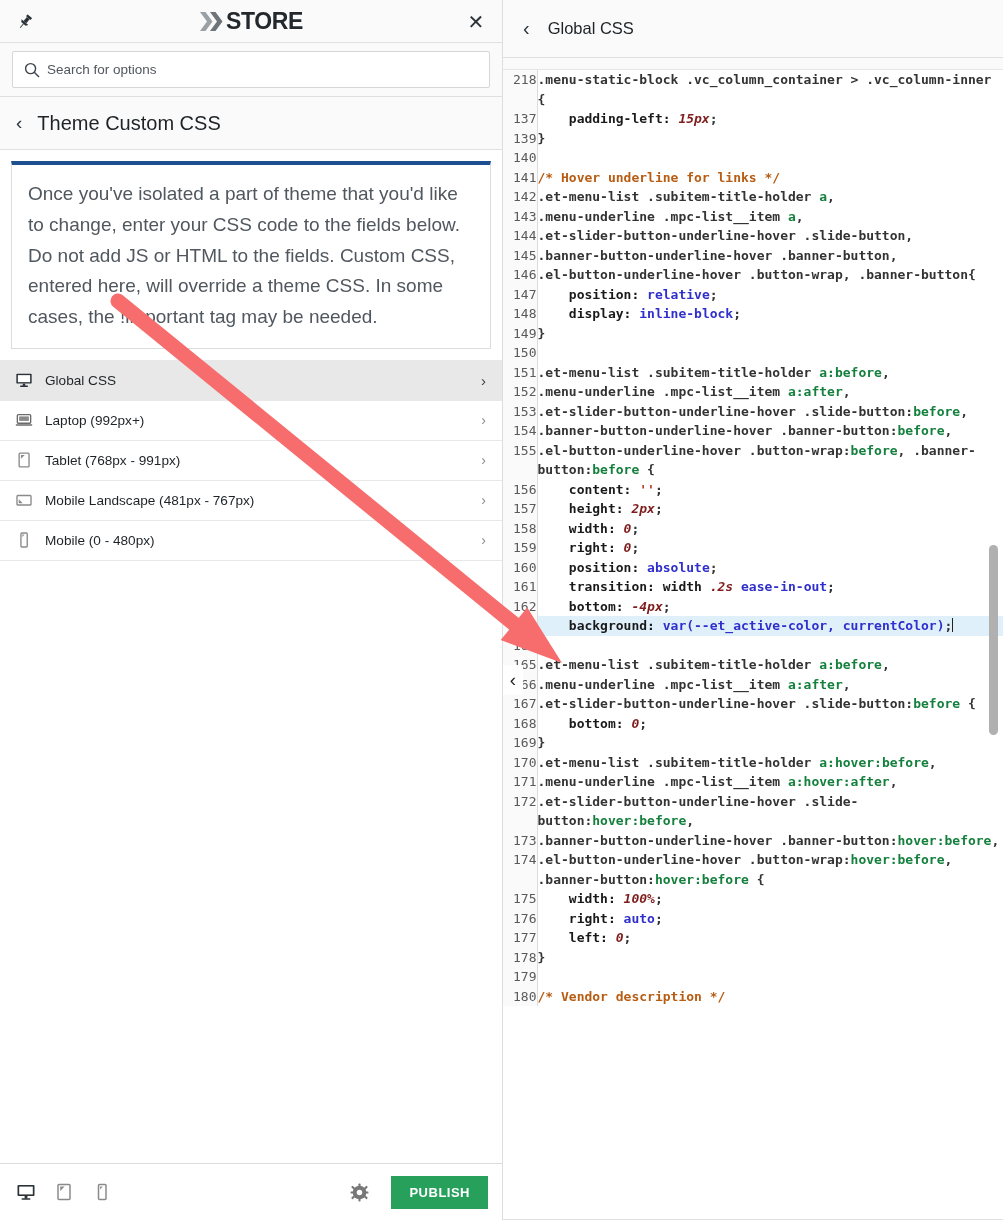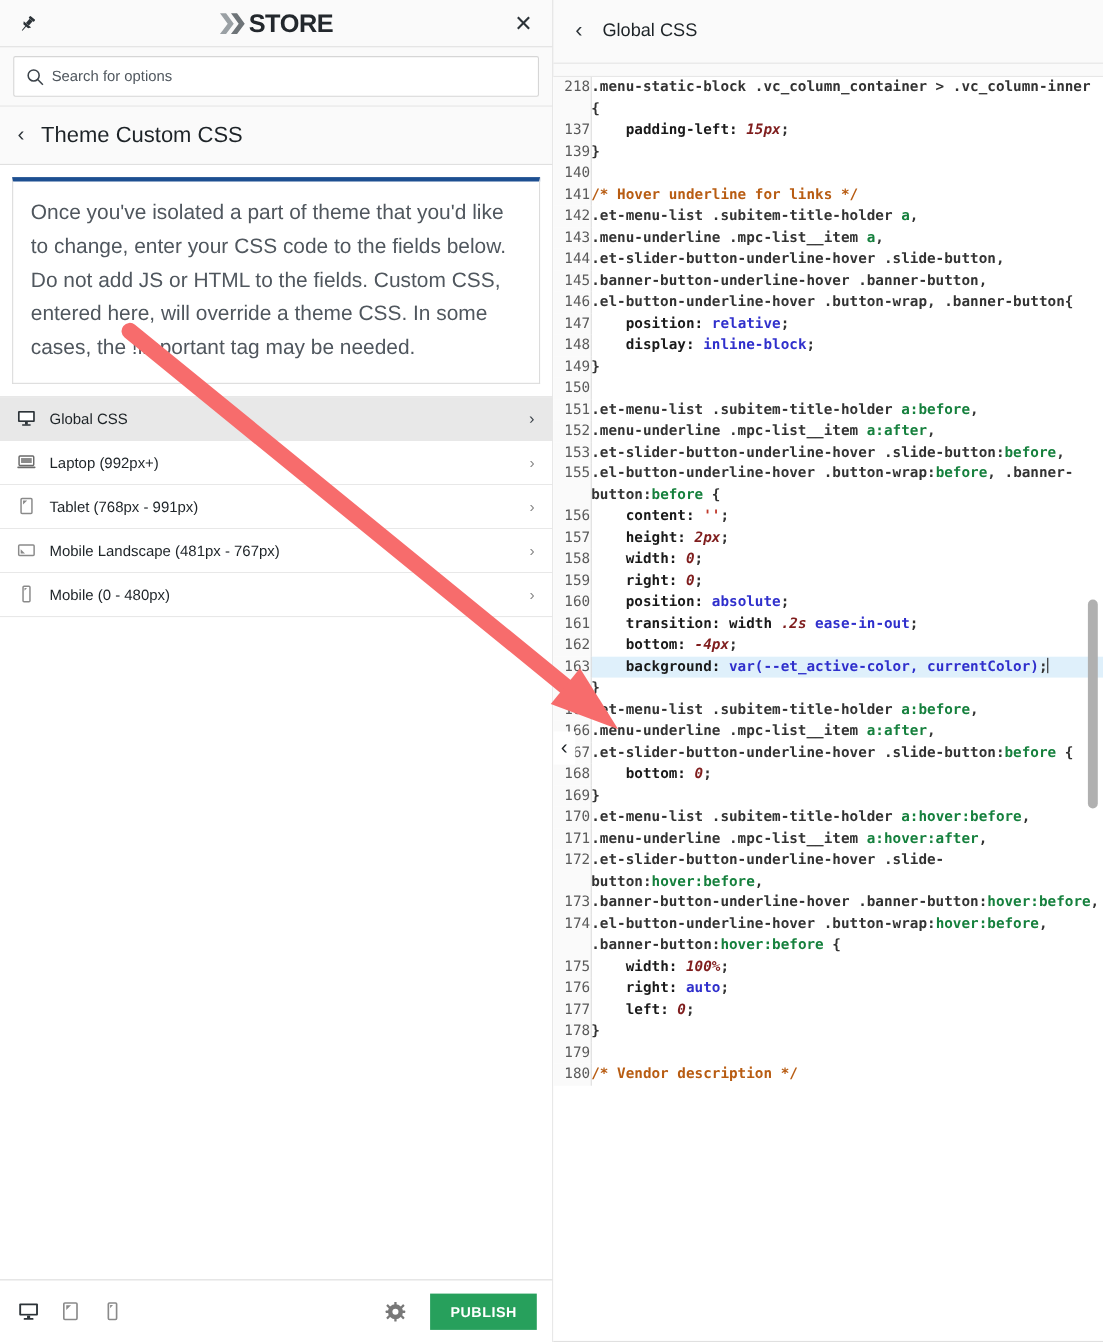--- a/index.html
+++ b/index.html
@@ -341,20 +341,24 @@
               </tr>
               <tr>
                 <td class="ln">152</td>
                 <td class="code"><span class="tok-sel">.menu-underline .mpc-list__item </span><span class="tok-tag">a:after</span><span class="tok-punc">,</span></td>
               </tr>
               <tr>
                 <td class="ln">153</td>
                 <td class="code"><span class="tok-sel">.et-slider-button-underline-hover .slide-button:</span><span class="tok-tag">before</span><span class="tok-punc">,</span></td>
               </tr>
               <tr>
+                <td class="ln">154</td>
+                <td class="code"><span class="tok-sel">.banner-button-underline-hover .banner-button:</span><span class="tok-tag">before</span><span class="tok-punc">,</span></td>
+              </tr>
+              <tr>
                 <td class="ln">155</td>
                 <td class="code"><span class="tok-sel">.el-button-underline-hover .button-wrap:</span><span class="tok-tag">before</span><span class="tok-punc">,</span> <span class="tok-sel">.banner-button:</span><span class="tok-tag">before</span> <span class="tok-punc">{</span></td>
               </tr>
               <tr>
                 <td class="ln">156</td>
                 <td class="code"><span class="tok-prop">    content:</span> <span class="tok-str">''</span><span class="tok-punc">;</span></td>
               </tr>
               <tr>
                 <td class="ln">157</td>
                 <td class="code"><span class="tok-prop">    height:</span> <span class="tok-num">2px</span><span class="tok-punc">;</span></td>

